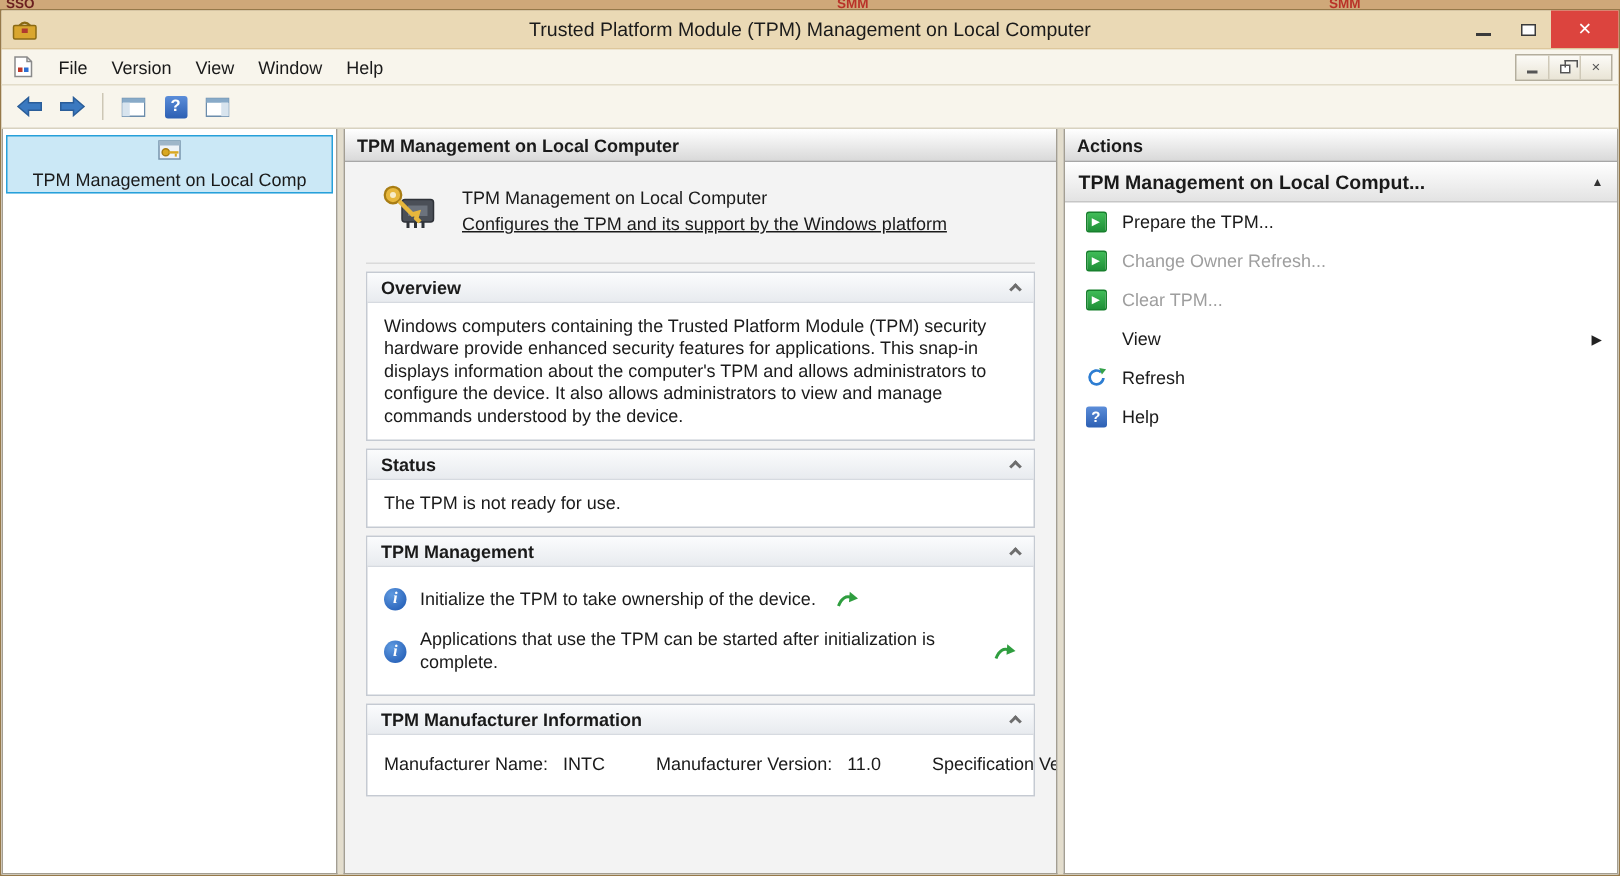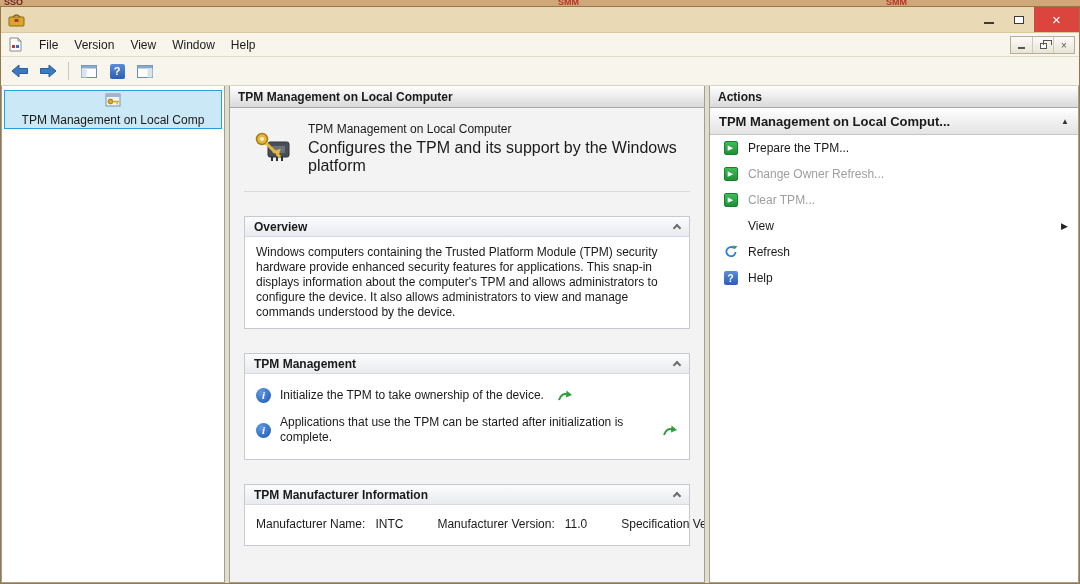--- a/index.html
+++ b/index.html
@@ -64,24 +64,24 @@
   
   .tree-item { display: flex; align-items: center; gap: 5px; margin: 4px 2px 0 2px; padding: 1px 3px; font-size: 12px; white-space: nowrap; overflow: hidden; }
   .tree-item.selected { background: #cbe8f6; border: 1px solid #26a0da; flex-direction: column; }
   .tree-icon { width: 16px; height: 16px; flex: none; }
   .tree-label { overflow: hidden; }
 
   
   .center-content { flex: 1; background: #f3f3f3; overflow: hidden; }
   .banner { display: flex; align-items: center; gap: 16px; padding: 14px 20px 10px 24px; }
   .banner-title { font-size: 12px; }
-  .banner-subtitle { font-size: 16px; margin-top: 3px; }
+  .banner-subtitle { font-size: 12px; margin-top: 3px; text-decoration: underline; }
   .banner-sep { height: 1px; background: #dadada; margin: 6px 14px 0 14px; }
 
-  .section { background: #fff; border: 1px solid #c5cad2; margin: 24px 14px 0 14px; }
+  .section { background: #fff; border: 1px solid #c5cad2; margin: 5px 14px 0 14px; }
   .section-header { height: 20px; background: linear-gradient(#fbfcfd, #e8ebef); border-bottom: 1px solid #d6dae0; display: flex; align-items: center; padding: 0 9px; font-size: 12px; font-weight: bold; }
   .sec-chevron { width: 6px; height: 6px; border-left: 2px solid #6d6d6d; border-top: 2px solid #6d6d6d; transform: rotate(45deg); margin-left: auto; margin-top: 3px; }
   .section-body { padding: 8px 11px; font-size: 12px; line-height: 15px; }
 
   .mgmt-row { display: flex; align-items: center; gap: 9px; padding: 6px 0; }
   .info-badge { width: 15px; height: 15px; flex: none; border-radius: 50%; background: radial-gradient(circle at 35% 30%, #5f9ae0, #1b55b0); color: #fff; font-family: "Liberation Serif", serif; font-style: italic; font-weight: bold; font-size: 11px; display: flex; align-items: center; justify-content: center; }
   .curve-arrow { margin-left: 4px; display: flex; align-items: center; }
 
   .mf-body { display: flex; padding: 12px 11px 14px 11px; font-size: 12px; }
   .mf-field { margin-right: 34px; white-space: nowrap; }
@@ -108,20 +108,21 @@
 <div class="window">
 
   <div class="titlebar">
     <span class="app-icon">
       <svg width="17" height="15" viewBox="0 0 17 15">
         <rect x="1" y="5" width="15" height="9" rx="1" fill="#d9a62e" stroke="#8a6a14"></rect>
         <path d="M5 5 Q8.5 1 12 5" fill="none" stroke="#8a6a14" stroke-width="1.5"></path>
         <rect x="6.5" y="7" width="4" height="3" fill="#b03a2e"></rect>
       </svg>
     </span>
+    <span class="title-text">Trusted Platform Module (TPM) Management on Local Computer</span>
     <div class="caption-buttons">
       <div class="cap-btn">
           <div class="glyph-min"></div>
         </div>
       <div class="cap-btn">
           <div class="glyph-max"></div>
         </div>
       <div class="cap-btn close">
           <span>×</span>
         </div>
@@ -232,20 +233,27 @@
         <div class="banner-sep"></div>
 
         <div class="section">
           <div class="section-header">
             <span>Overview</span>
             <span class="sec-chevron"></span>
           </div>
           <div class="section-body">Windows computers containing the Trusted Platform Module (TPM) security hardware provide enhanced security features for applications. This snap-in displays information about the computer's TPM and allows administrators to configure the device. It also allows administrators to view and manage commands understood by the device.</div>
         </div>
 
+        <div class="section">
+          <div class="section-header">
+            <span>Status</span>
+            <span class="sec-chevron"></span>
+          </div>
+          <div class="section-body">The TPM is not ready for use.</div>
+        </div>
 
         <div class="section">
           <div class="section-header">
             <span>TPM Management</span>
             <span class="sec-chevron"></span>
           </div>
           <div class="section-body">
             <div class="mgmt-row">
               <span class="info-badge">i</span>
               <span>Initialize the TPM to take ownership of the device.</span>

